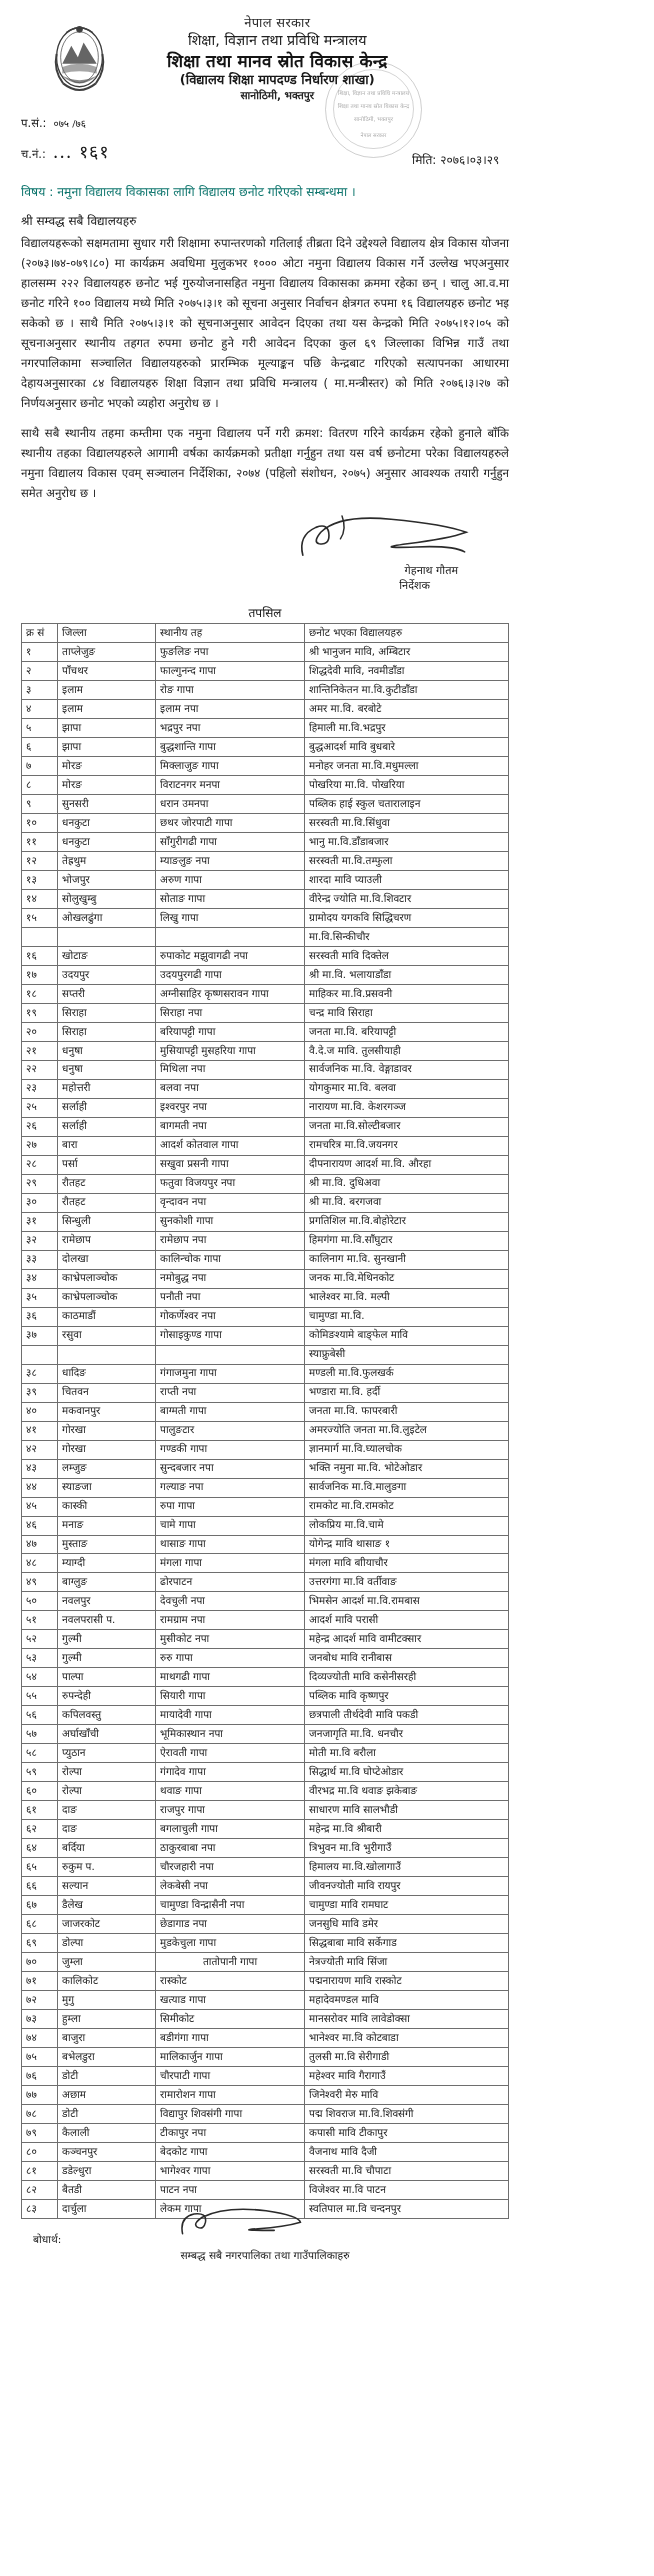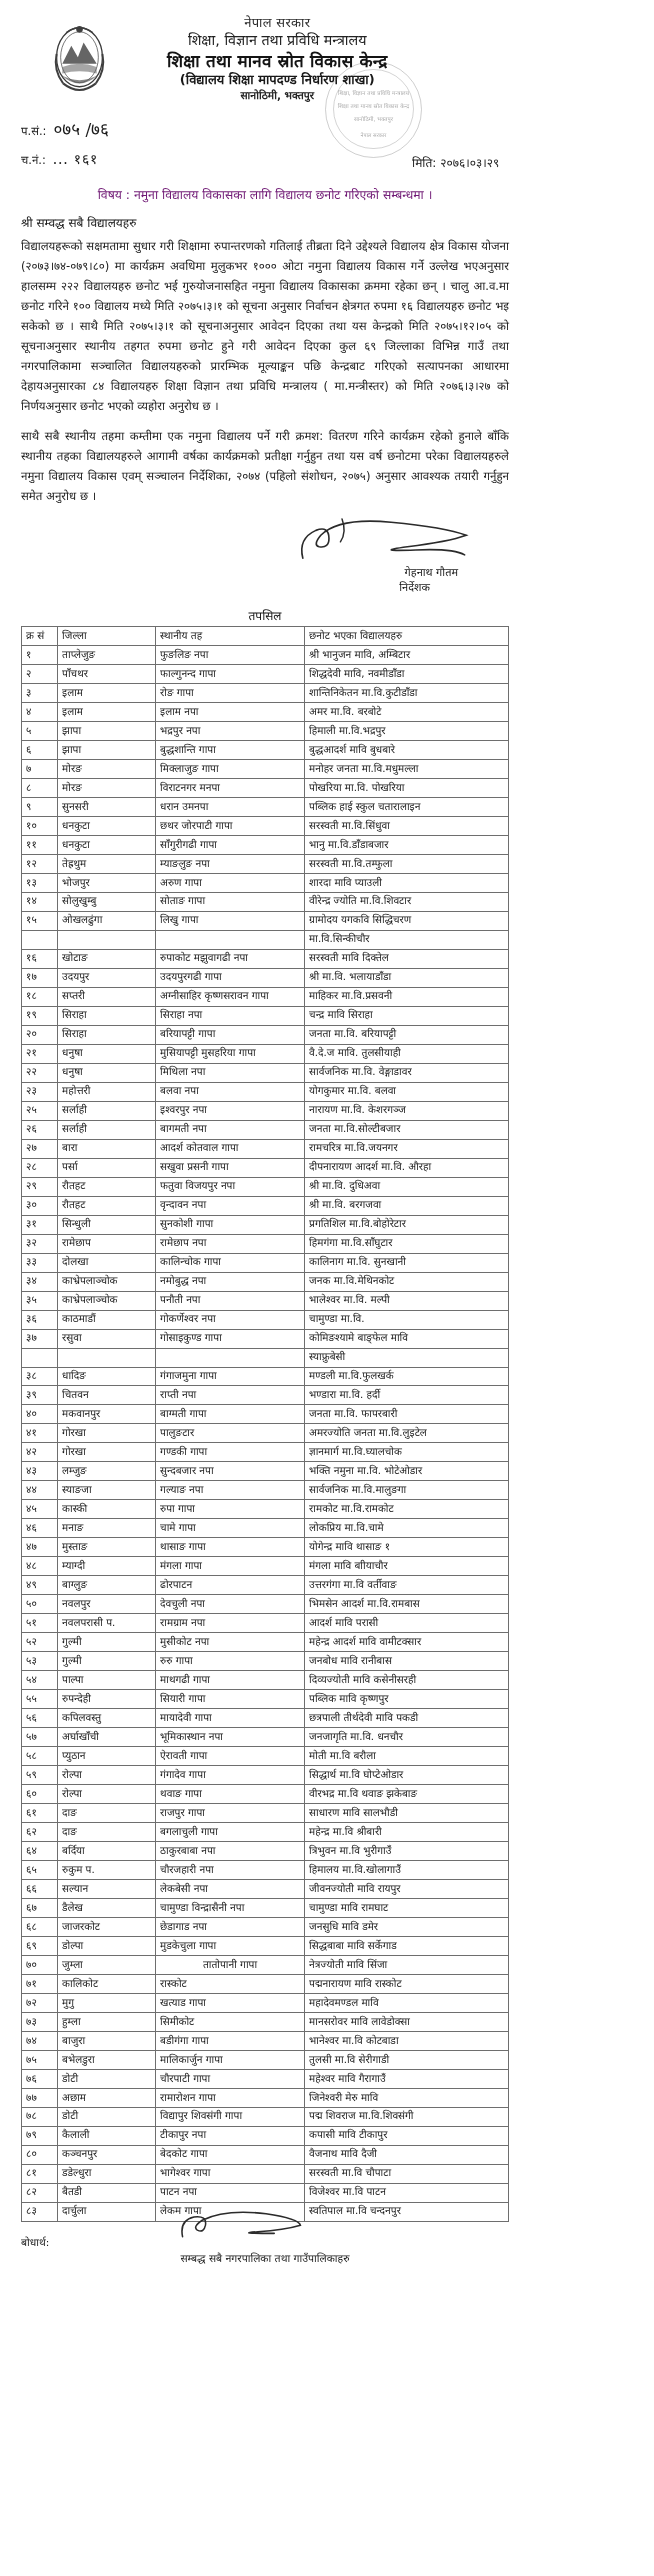--- a/index.html
+++ b/index.html
@@ -104,43 +104,42 @@
   
   .refs {
     margin-top: 1.6px;
     font-size: 11.5px;
     line-height: 1.9;
   }
   .ref-row { white-space: nowrap; }
   .ref-label { color: #1f1f1f; }
   .ref-val {
     font-family: "DejaVu Serif", serif;
-    font-size: 17px;
+    font-size: 10px;
     color: #1a1a1a;
     margin-left: 3.3px;
   }
   .ref-val.hand {
-    font-size: 14px;
+    font-size: 18px;
     letter-spacing: 0.8px;
   }
   .date-line {
     text-align: right;
     font-size: 12px;
     margin-top: -18px;
     margin-right: 9.8px;
     color: #1f1f1f;
   }
 
   
   .subject {
-    text-align: center;
     font-size: 12.3px;
     margin-top: 14.7px;
     margin-bottom: 11.5px;
-    color: #701a75;
+    color: #0f766e;
   }
 
   
   .salutation {
     font-size: 12px;
     margin-bottom: 5.7px;
     color: #1b1b1b;
   }
   .para {
     font-size: 11.6px;
@@ -225,20 +224,21 @@
   }
   .footer-sig {
     position: absolute;
     left: 155px;
     top: -28px;
   }
   .footer-label {
     font-size: 10.6px;
     color: #1c1c1c;
     margin-bottom: 2.5px;
+    margin-left: 12px;
   }
   .footer-line {
     font-size: 10.6px;
     color: #1c1c1c;
     text-align: center;
   }
 </style>
 </head>
 <body>
 

